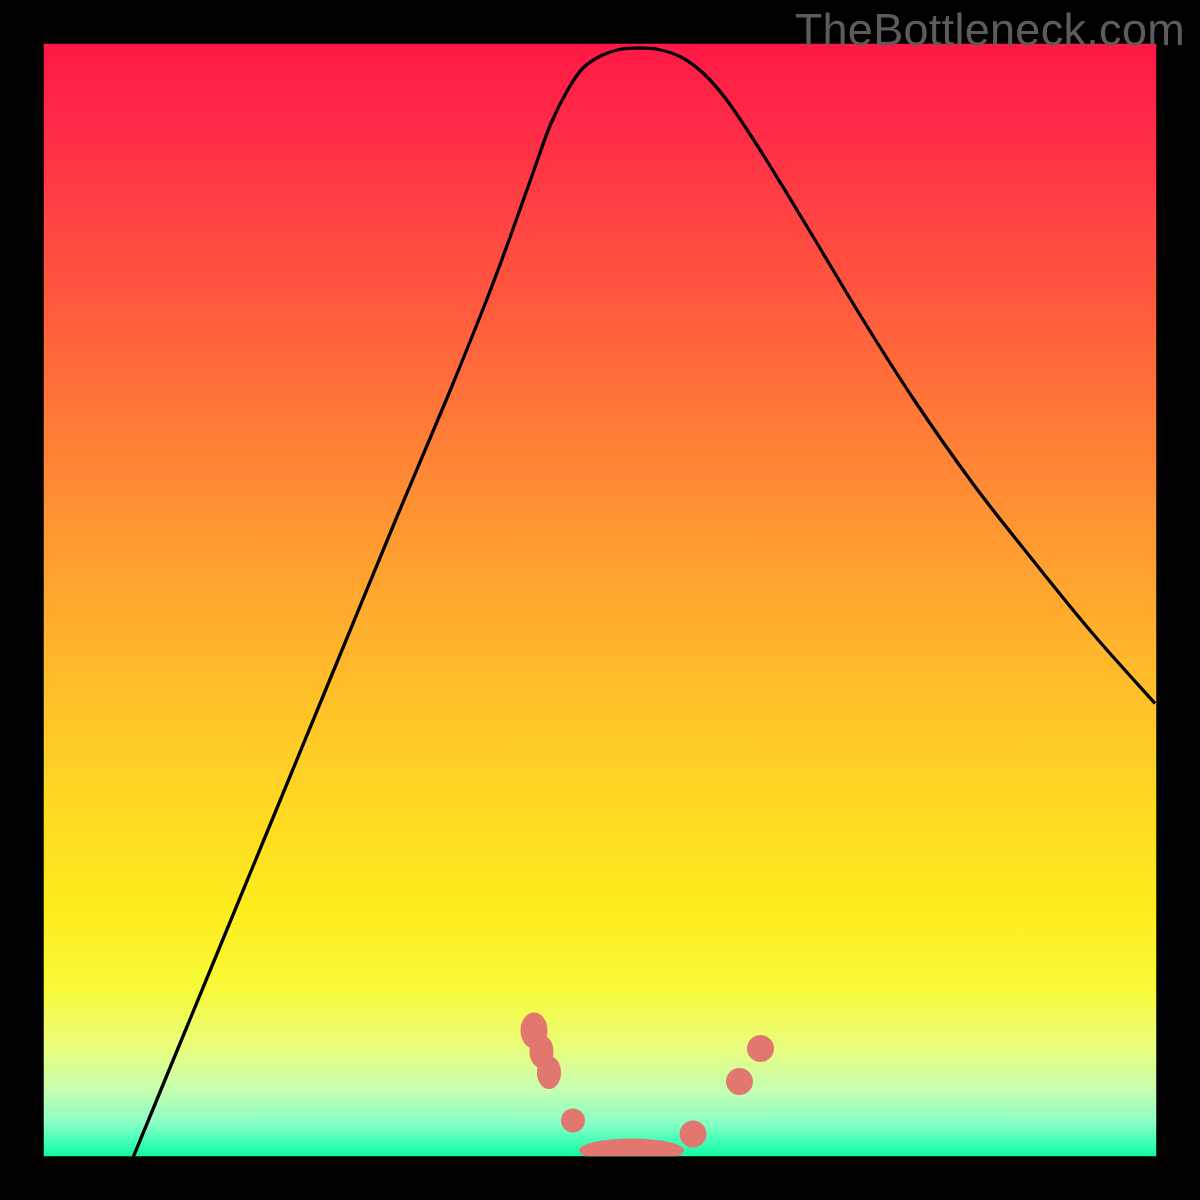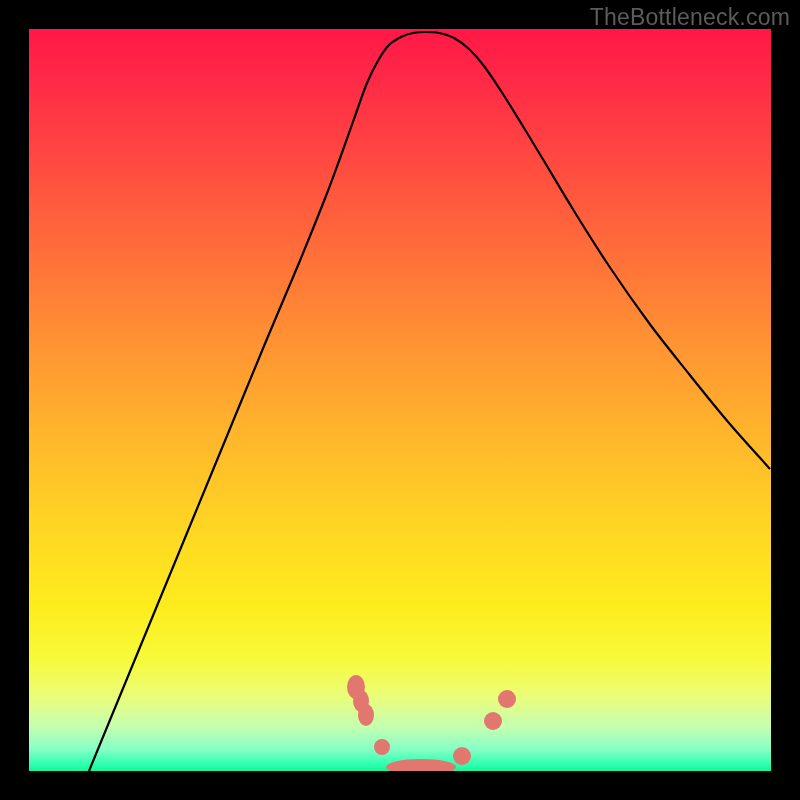--- a/index.html
+++ b/index.html
@@ -46,21 +46,21 @@
       #88ffc6 97%,
       #33ffb2 99%,
       #14f79a 100%
     );
   }
   .watermark {
     position: absolute;
     top: 4px;
     right: 10px;
     color: #5c5c5c;
-    font-size: 23px;
+    font-size: 30px;
     font-weight: 500;
     letter-spacing: 0.2px;
     user-select: none;
   }
   svg {
     position: absolute;
     inset: 0;
   }
 </style>
 </head>

